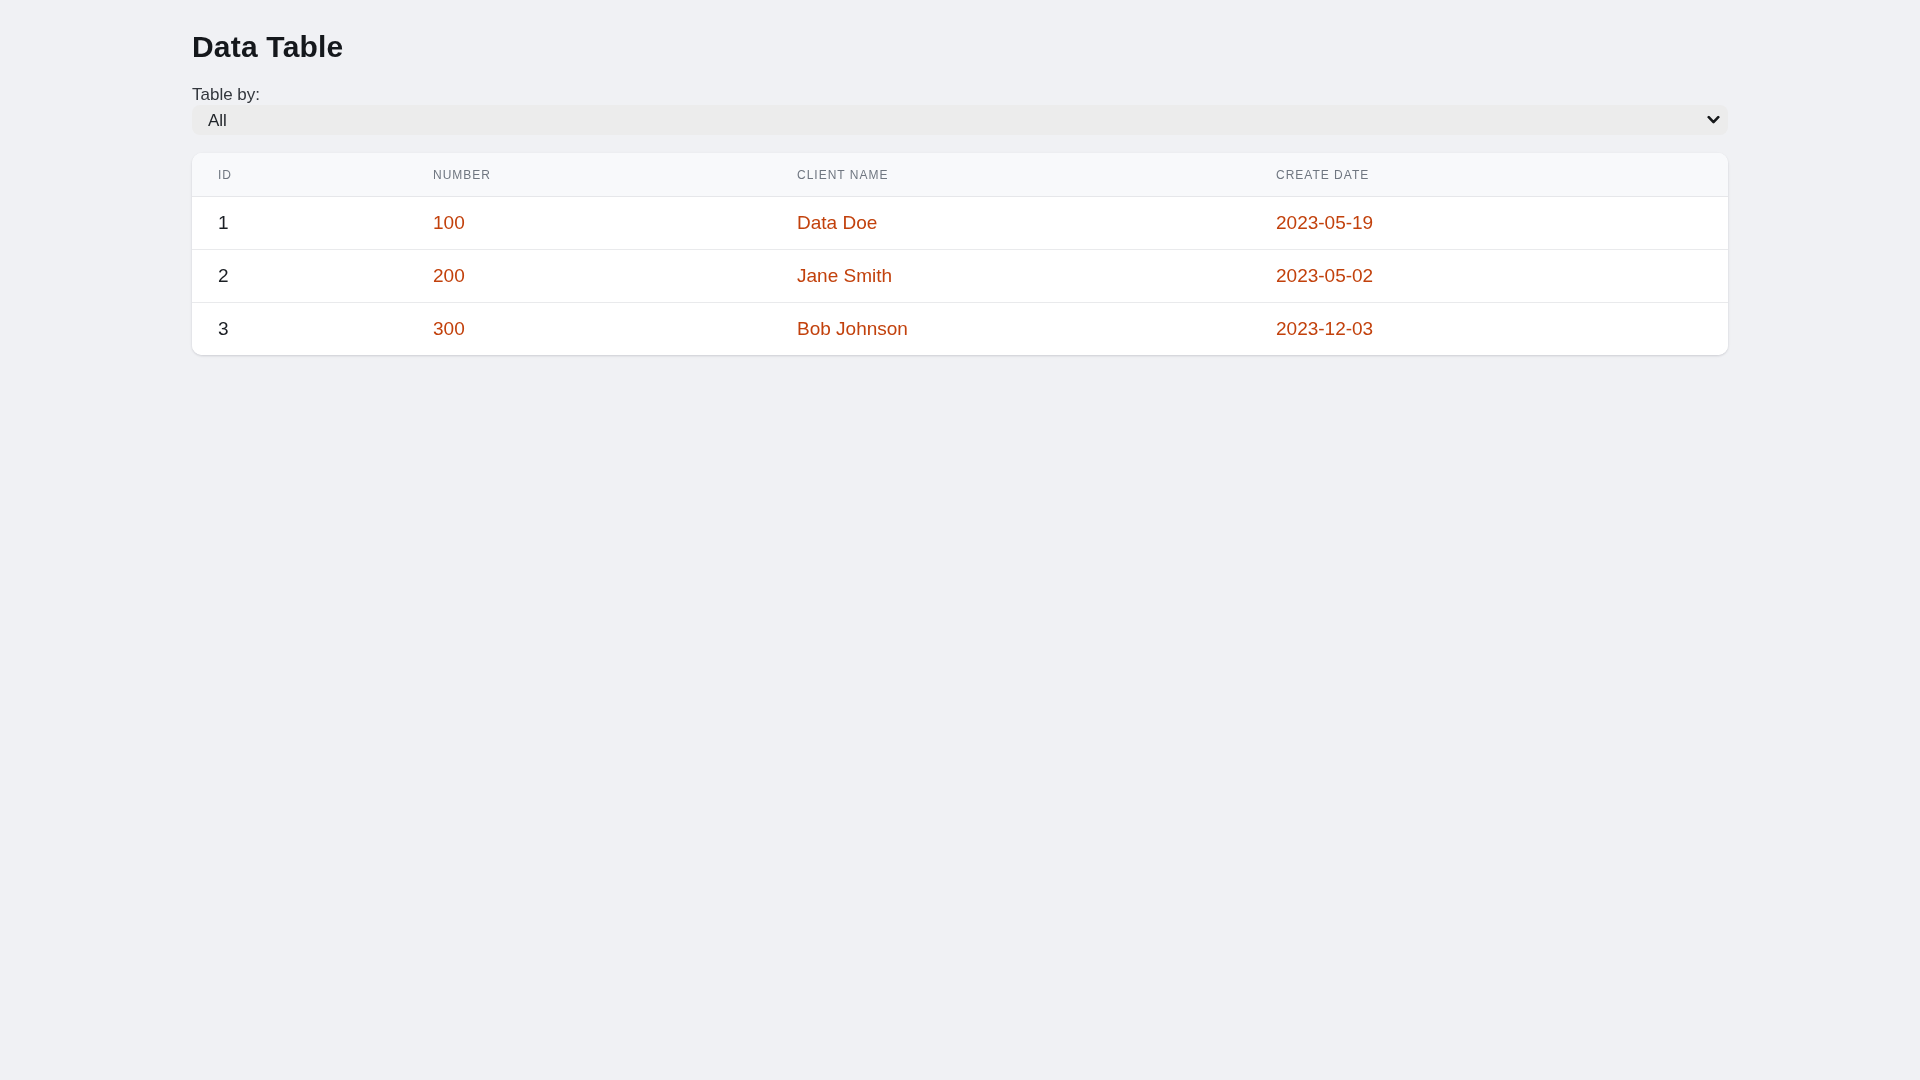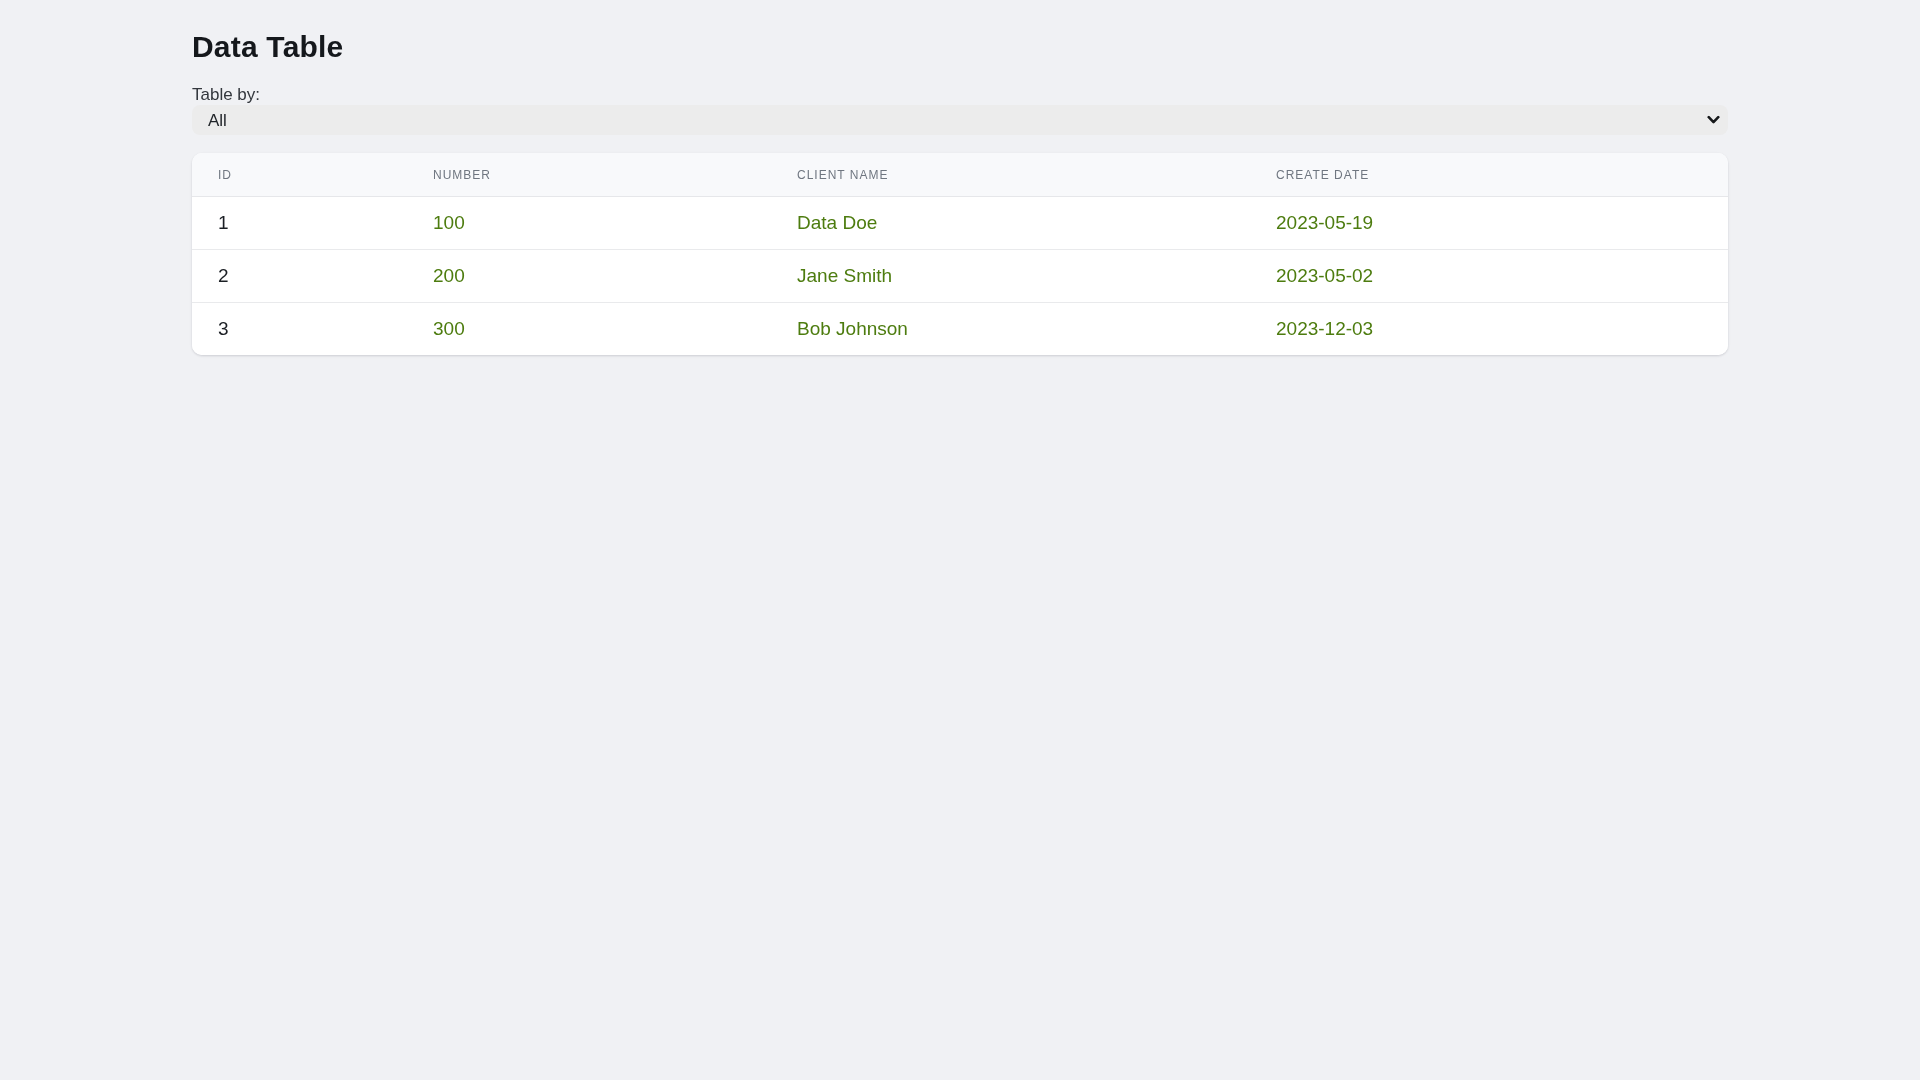--- a/index.html
+++ b/index.html
@@ -88,21 +88,21 @@
     letter-spacing: 1px;
     text-transform: uppercase;
     color: #6f7680;
     padding: 13px 26px 12px 26px;
     border-bottom: 1px solid #e6e7ea;
   }
   table.data-table tbody td {
     font-size: 19px;
     line-height: 20px;
     padding: 16px 26px;
-    color: #4d7c0f;
+    color: #c2410c;
     background: #ffffff;
   }
   table.data-table tbody tr + tr td {
     border-top: 1px solid #e9eaec;
   }
   table.data-table tbody td.cell-id {
     color: #1b1f24;
   }
 </style>
 </head>

